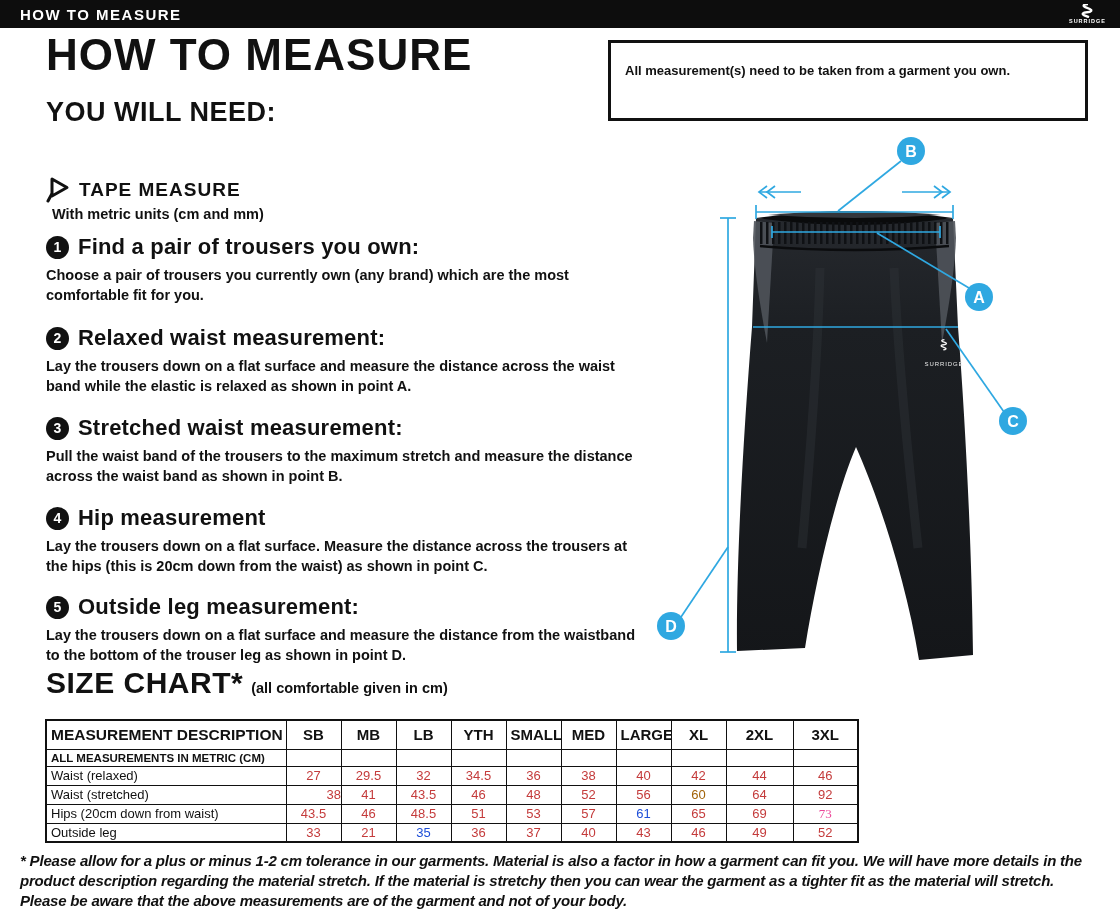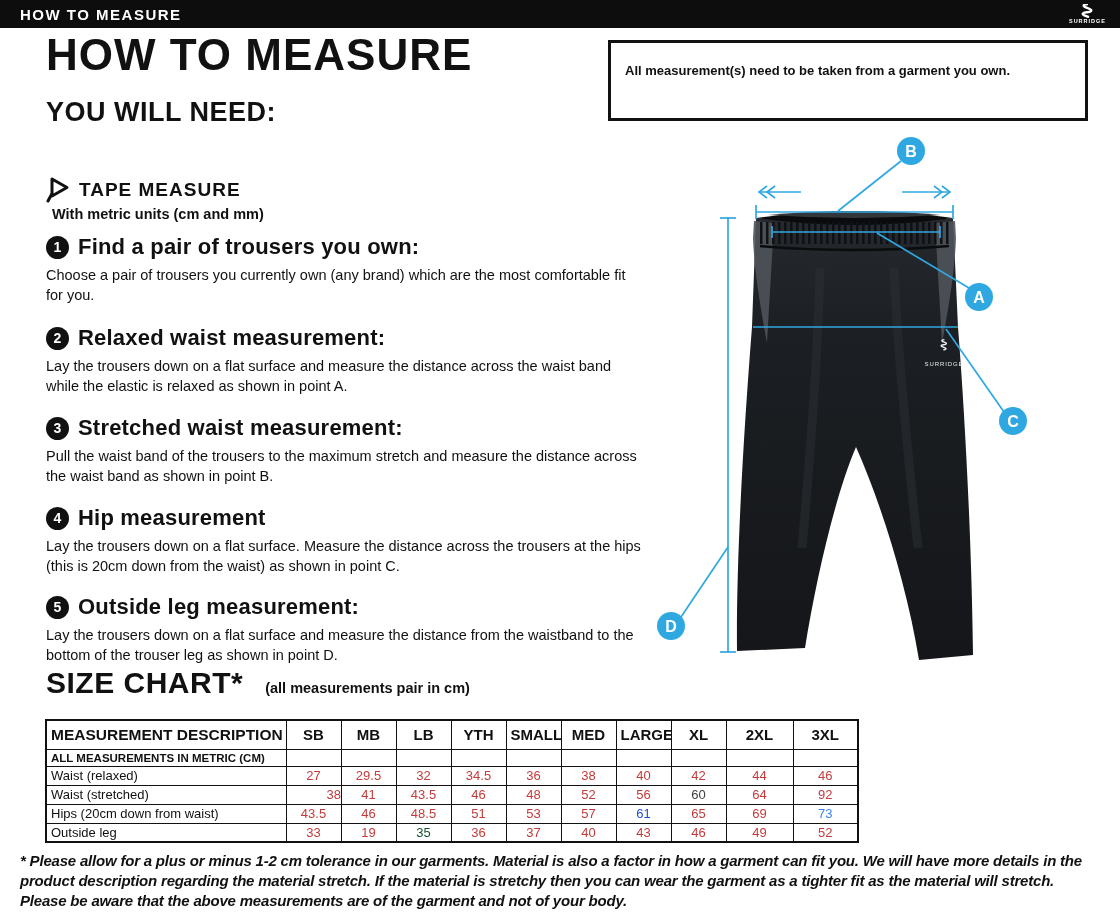--- a/index.html
+++ b/index.html
@@ -24,24 +24,24 @@
   .tape-row { display:flex; align-items:center; gap:9px; }
   .tape-title { font-size:19px; font-weight:900; letter-spacing:1px; }
   .tape-sub { margin:3px 0 0 6px; font-size:14.5px; font-weight:bold; }
 
   
   .step { position:absolute; left:46px; width:600px; }
   .step-head { display:flex; align-items:center; gap:9px; }
   .step-num { width:23px; height:23px; border-radius:50%; background:#111; color:#fff; font-size:14px;
               font-weight:bold; display:flex; align-items:center; justify-content:center; flex:0 0 23px; }
   .step-title { font-size:22px; font-weight:800; letter-spacing:0.2px; }
-  .step-body { margin-top:6px; font-size:14.5px; font-weight:normal; line-height:19.5px; width:600px; }
+  .step-body { margin-top:6px; font-size:14.5px; font-weight:bold; line-height:19.5px; width:600px; }
 
   
-  .chart-head { position:absolute; left:46px; top:666px; display:flex; align-items:baseline; gap:22px; }
+  .chart-head { position:absolute; left:46px; top:666px; display:flex; align-items:baseline; gap:8px; }
   .chart-title { font-size:30px; font-weight:900; letter-spacing:0.5px; }
   .chart-sub { font-size:14.5px; font-weight:bold; }
   table.size-chart { position:absolute; left:45px; top:719px; width:812px; border-collapse:collapse;
                      border:2px solid #111; table-layout:fixed; }
   table.size-chart col.c0 { width:240px; }
   table.size-chart col.cs { width:55px; }
   table.size-chart col.c9 { width:67px; }
   table.size-chart col.c10 { width:65px; }
   table.size-chart th, table.size-chart td { border:1px solid #111; padding:0 4px; overflow:hidden; white-space:nowrap; }
   table.size-chart th { height:29px; font-size:15px; font-weight:bold; text-align:center; }
@@ -196,21 +196,21 @@
       </g>
       <g>
         <circle cx="21" cy="498" r="14" fill="#2fa8e1"></circle>
         <text x="21" y="503.5" fill="#fff">D</text>
       </g>
     </g>
   </svg>
 
   <div class="chart-head">
     <span class="chart-title">SIZE CHART*</span>
-    <span class="chart-sub">(all measurements pair in cm)</span>
+    <span class="chart-sub">(all comfortable given in cm)</span>
   </div>
 
   <table class="size-chart">
     <colgroup>
       <col class="c0">
         <col class="cs">
         <col class="cs">
         <col class="cs">
         <col class="cs">
         <col class="cs">
@@ -264,42 +264,42 @@
         </tr>
         <tr class="data-row">
           <td class="lbl">Waist (stretched)</td>
           <td class="val" style="color: rgb(196, 59, 59); padding-left: 40px;">38.5</td>
           <td class="val" style="color: rgb(196, 59, 59);">41</td>
           <td class="val" style="color: rgb(196, 59, 59);">43.5</td>
           <td class="val" style="color: rgb(196, 59, 59);">46</td>
           <td class="val" style="color: rgb(196, 59, 59);">48</td>
           <td class="val" style="color: rgb(196, 59, 59);">52</td>
           <td class="val" style="color: rgb(196, 59, 59);">56</td>
-          <td class="val" style="color: #404040;">60</td>
+          <td class="val" style="color: #a16207;">60</td>
           <td class="val" style="color: rgb(196, 59, 59);">64</td>
           <td class="val" style="color: rgb(196, 59, 59);">92</td>
         </tr>
         <tr class="data-row">
           <td class="lbl">Hips (20cm down from waist)</td>
           <td class="val" style="color: rgb(196, 59, 59);">43.5</td>
           <td class="val" style="color: rgb(196, 59, 59);">46</td>
           <td class="val" style="color: rgb(196, 59, 59);">48.5</td>
           <td class="val" style="color: rgb(196, 59, 59);">51</td>
           <td class="val" style="color: rgb(196, 59, 59);">53</td>
           <td class="val" style="color: rgb(196, 59, 59);">57</td>
           <td class="val" style="color: #1d4ed8;">61</td>
           <td class="val" style="color: rgb(196, 59, 59);">65</td>
           <td class="val" style="color: rgb(196, 59, 59);">69</td>
-          <td class="val" style="color: #3b82f6;">73</td>
+          <td class="val" style="color: #ec4899; font-family: Liberation Serif, serif;">73</td>
         </tr>
         <tr class="data-row">
           <td class="lbl">Outside leg</td>
           <td class="val" style="color: rgb(196, 59, 59);">33</td>
-          <td class="val" style="color: rgb(196, 59, 59);">19</td>
-          <td class="val" style="color: #14532d;">35</td>
+          <td class="val" style="color: rgb(196, 59, 59);">21</td>
+          <td class="val" style="color: #1d4ed8;">35</td>
           <td class="val" style="color: rgb(196, 59, 59);">36</td>
           <td class="val" style="color: rgb(196, 59, 59);">37</td>
           <td class="val" style="color: rgb(196, 59, 59);">40</td>
           <td class="val" style="color: rgb(196, 59, 59);">43</td>
           <td class="val" style="color: rgb(196, 59, 59);">46</td>
           <td class="val" style="color: rgb(196, 59, 59);">49</td>
           <td class="val" style="color: rgb(196, 59, 59);">52</td>
         </tr>
       </tbody>
   </table>

